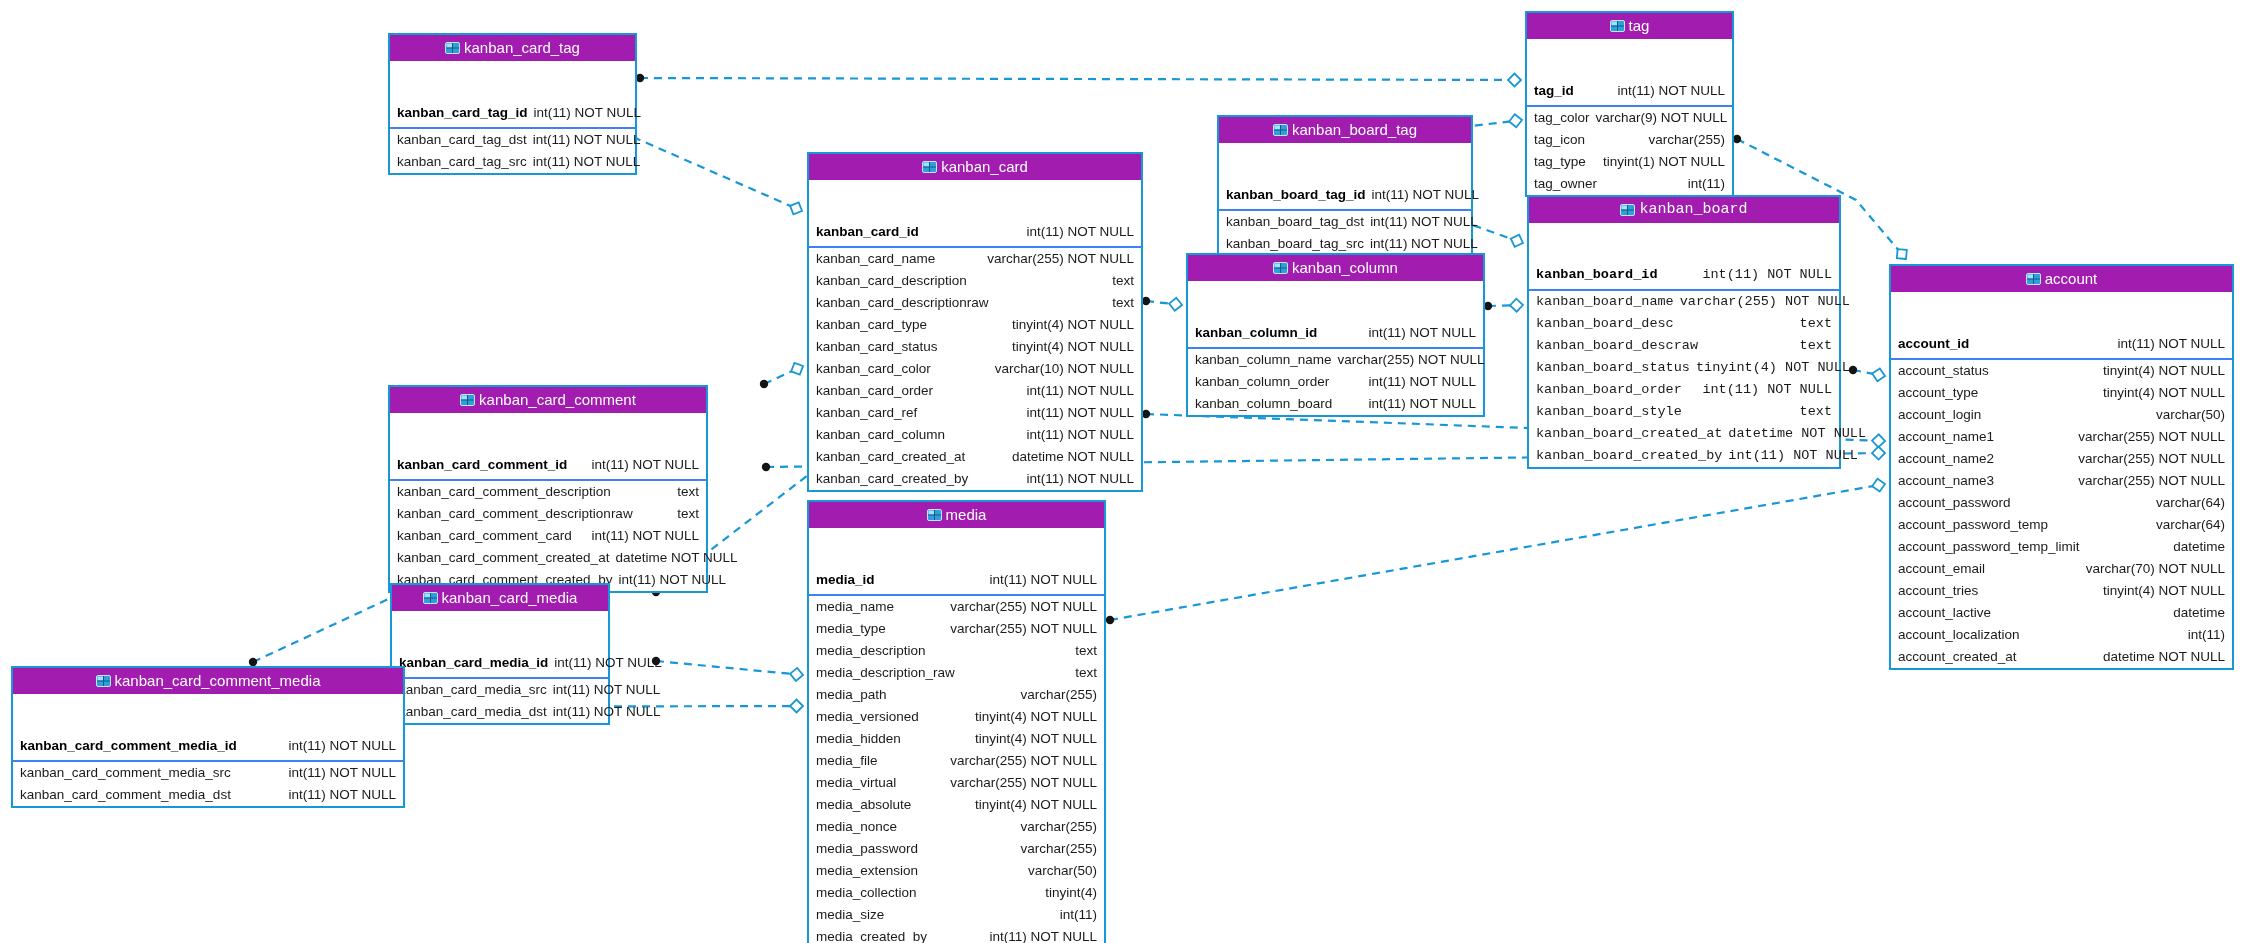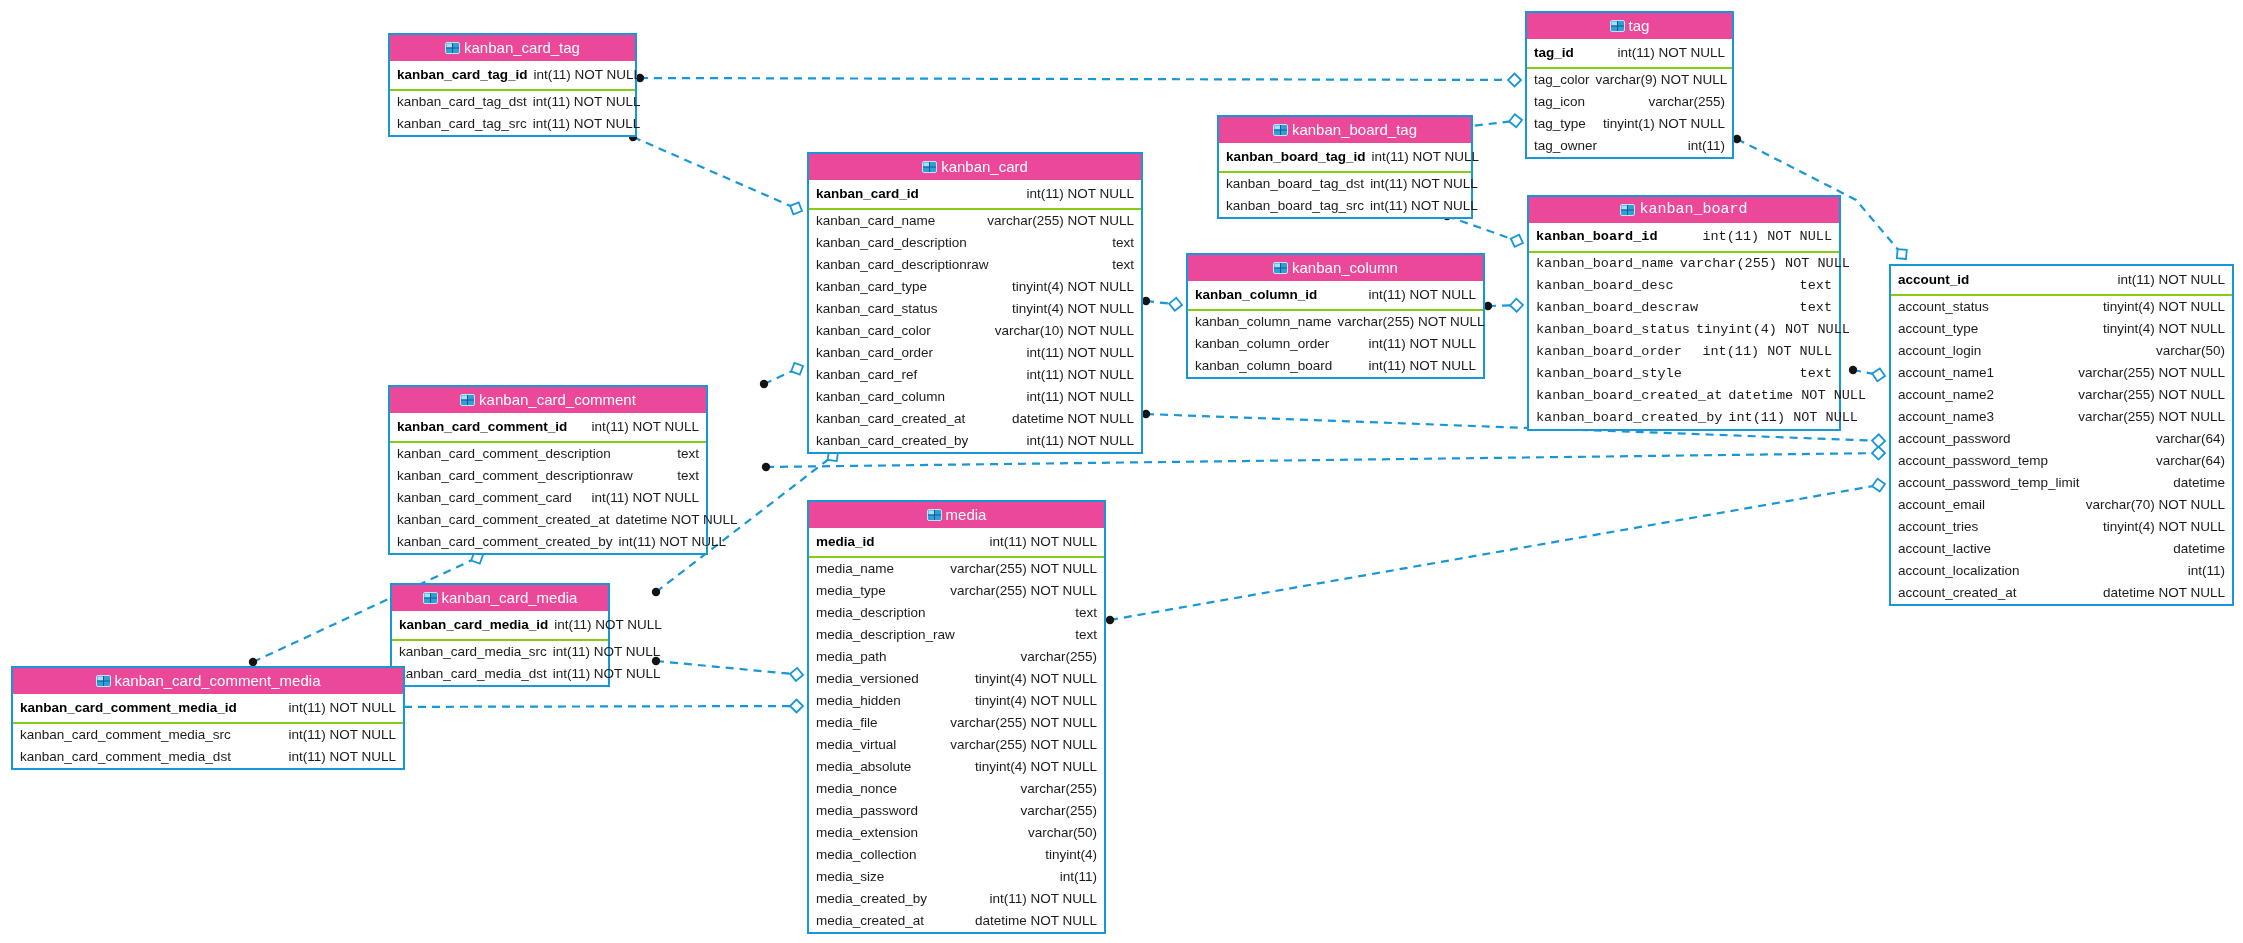--- a/index.html
+++ b/index.html
@@ -10,27 +10,27 @@
   svg.relations { position:absolute; left:0; top:0; z-index:0; }
   .rel-line { fill:none; stroke:#1797d6; stroke-width:2.2; stroke-dasharray:8 6; }
   .rel-dot { fill:#141414; stroke:none; }
   .rel-diamond { fill:#ffffff; stroke:#1797d6; stroke-width:1.8; }
 
   .er-table {
     position:absolute; z-index:1; background:#ffffff;
     border:2px solid #1797d6; box-sizing:border-box;
   }
   .er-header {
-    background:#ec4899; color:#ffffff; font-size:15px; line-height:18px;
+    background:#a21caf; color:#ffffff; font-size:15px; line-height:18px;
     padding:4px 6px; display:flex; align-items:center; justify-content:center; gap:4px;
     white-space:nowrap;
   }
   .er-icon { display:inline-flex; align-items:center; }
   .er-icon svg { display:block; }
-  .er-pk { border-bottom:2px solid #84cc16; }
+  .er-pk { border-bottom:2px solid #3b82f6;margin-top:38px; }
   .er-pk .er-row { padding:5px 7px; }
   .er-pk .f-name { font-weight:bold; color:#000000; }
   .er-row {
     display:flex; justify-content:space-between; gap:6px;
     padding:2px 7px; font-size:13.5px; line-height:18px; color:#1b1b1b;
     white-space:nowrap; background:#ffffff;
   }
   .f-type { text-align:right; }
 </style>
 </head>
@@ -327,20 +327,31 @@
           <span class="f-name">kanban_board_created_at</span>
           <span class="f-type">datetime NOT NULL</span>
         </div>
         <div class="er-row">
           <span class="f-name">kanban_board_created_by</span>
           <span class="f-type">int(11) NOT NULL</span>
         </div>
       </div>
     </div>
     <div class="er-table" style="left: 1889px; top: 264px; width: 345px;">
+      <div class="er-header">
+        <span class="er-icon">
+          <svg width="15" height="12" viewBox="0 0 15 12">
+            <rect x="0.5" y="0.5" width="14" height="11" rx="1.5" fill="#2e9fd9" stroke="#bfe6f7" stroke-width="1"></rect>
+            <rect x="1.5" y="1.5" width="5.5" height="4" fill="#a8dff7"></rect>
+            <line x1="7.5" y1="1" x2="7.5" y2="11" stroke="#0c5d8c" stroke-width="1"></line>
+            <line x1="1" y1="6" x2="14" y2="6" stroke="#0c5d8c" stroke-width="1"></line>
+          </svg>
+        </span>
+        <span class="er-title">account</span>
+      </div>
       <div class="er-pk">
         <div class="er-row">
           <span class="f-name">account_id</span>
           <span class="f-type">int(11) NOT NULL</span>
         </div>
       </div>
       <div class="er-fields">
         <div class="er-row">
           <span class="f-name">account_status</span>
           <span class="f-type">tinyint(4) NOT NULL</span>

